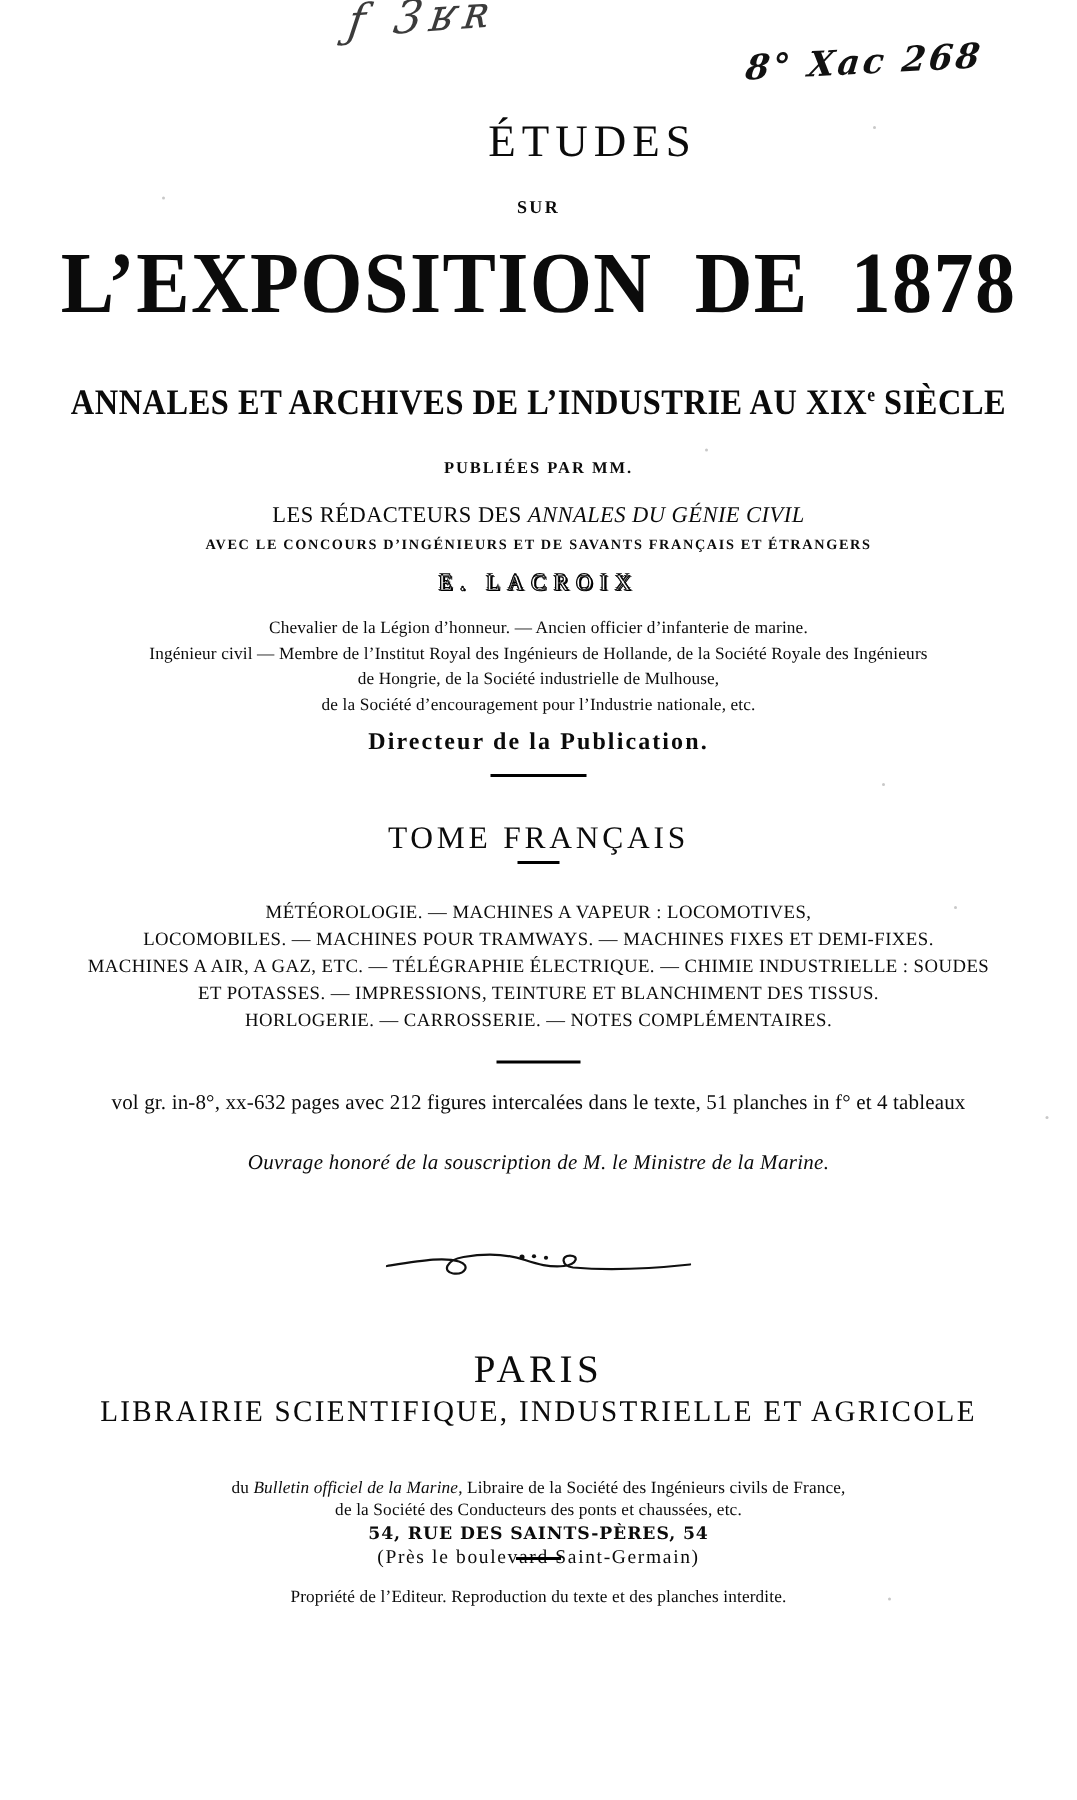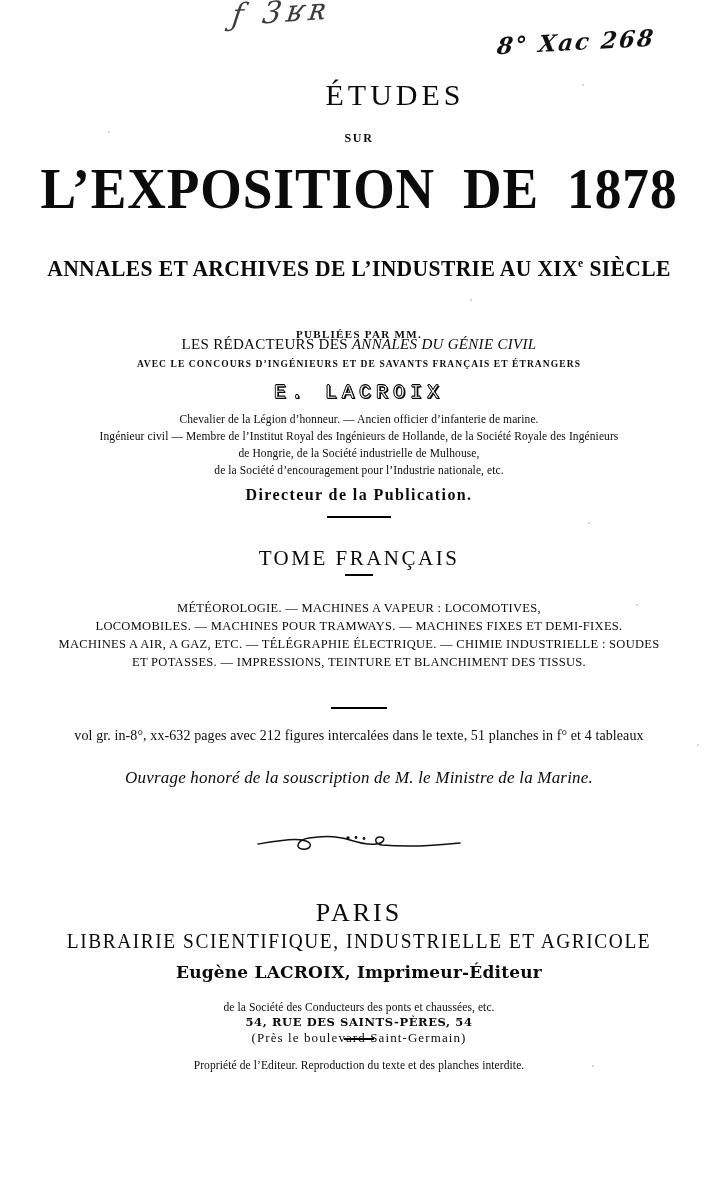--- a/index.html
+++ b/index.html
@@ -83,21 +83,21 @@
   .annales sup { font-size: 13px; vertical-align: super; }
 
   .partie {
     top: 292px;
     font-size: 14px;
     letter-spacing: .4px;
   }
   .partie .sc { font-size: 11.5px; letter-spacing: 1px; }
 
   .publiees {
-    top: 328px;
+    top: 306px;
     font-size: 11px;
     font-weight: 700;
     letter-spacing: 1.3px;
   }
   .redacteurs {
     top: 336px;
     font-size: 15px;
     letter-spacing: .3px;
     font-weight: 400;
   }
@@ -105,24 +105,24 @@
   .avec {
     top: 359px;
     font-size: 9.5px;
     font-weight: 700;
     letter-spacing: 1.1px;
   }
 
   
   .lacroix {
     top: 381px;
-    font-size: 20px;
+    font-size: 15px;
     font-weight: 400;
     letter-spacing: 5px;
-    font-family: Liberation Mono, monospace;
+    font-family: Liberation Serif, serif;
     -webkit-text-stroke: 0.4px #000;
     color: #fff;
     text-shadow:
       0.7px 0 0 #000, -0.7px 0 0 #000,
       0 0.7px 0 #000, 0 -0.7px 0 #000,
       1.4px 0.7px 0 #000;
     text-align: center;
   }
 
   .cred {
@@ -176,21 +176,21 @@
   .toc4 { top: 656px; }
   .toc5 { top: 674px; }
 
   .volline {
     top: 728px;
     font-size: 14px;
     letter-spacing: .1px;
   }
   .ouvrage {
     top: 768px;
-    font-size: 17px;
+    font-size: 14px;
     font-style: italic;
     letter-spacing: .2px;
   }
 
   
   #ornament {
     position: absolute;
     left: 50%;
     top: 826px;
     transform: translateX(-50%);
@@ -298,39 +298,42 @@
 
   <div class="rule" id="rule-1"></div>
 
   <div class="row tome">TOME FRANÇAIS</div>
   <div class="rule" id="rule-2"></div>
 
   <div class="row toc toc1">MÉTÉOROLOGIE. — MACHINES A VAPEUR : LOCOMOTIVES,</div>
   <div class="row toc toc2">LOCOMOBILES. — MACHINES POUR TRAMWAYS. — MACHINES FIXES ET DEMI-FIXES.</div>
   <div class="row toc toc3">MACHINES A AIR, A GAZ, ETC. — TÉLÉGRAPHIE ÉLECTRIQUE. — CHIMIE INDUSTRIELLE : SOUDES</div>
   <div class="row toc toc4">ET POTASSES. — IMPRESSIONS, TEINTURE ET BLANCHIMENT DES TISSUS.</div>
+  <div class="row toc toc5">HORLOGERIE. — CARROSSERIE. — NOTES COMPLÉMENTAIRES.</div>
 
   <div class="rule" id="rule-3"></div>
 
   <div class="row volline">vol gr. in-8°,  xx-632 pages avec 212 figures intercalées dans le texte, 51 planches in f° et 4 tableaux</div>
   <div class="row ouvrage">Ouvrage honoré de la souscription de M. le Ministre de la Marine.</div>
 
   <svg id="ornament" viewBox="0 0 210 34">
     <path d="M4 18 C 30 14, 42 12, 52 15 C 60 17.5, 56 24, 48 23 C 41 22, 43 14, 55 12
              C 70 9.5, 84 10, 96 14 C 104 16.6, 112 19, 122 18 C 131 17, 132 11, 126 11
              C 120 11, 120 18, 128 19 C 150 21, 178 20, 206 17" fill="none" stroke="#101010" stroke-width="1.5" stroke-linecap="round"></path>
     <circle cx="94" cy="12" r="1.7" fill="#101010"></circle>
     <circle cx="102" cy="11.5" r="1.4" fill="#101010"></circle>
     <circle cx="110" cy="12.5" r="1.4" fill="#101010"></circle>
   </svg>
 
   <div class="row paris">PARIS</div>
   <div class="row librairie">LIBRAIRIE SCIENTIFIQUE, INDUSTRIELLE ET AGRICOLE</div>
-  <div class="row eugene">Eugène LACROIX, Imprimeur-Éditeur</div>
-
+
+  <div class="row bulletin1 nowrap">
+    <span>du </span><i>Bulletin officiel de la Marine</i><span>, Libraire de la Société des Ingénieurs civils de France,</span>
+  </div>
   <div class="row bulletin2">de la Société des Conducteurs des ponts et chaussées, etc.</div>
 
   <div class="row adresse">54, RUE DES SAINTS-PÈRES, 54</div>
   <div class="row pres">(Près le boulevard Saint-Germain)</div>
 
   <div class="rule" id="rule-4"></div>
 
   <div class="row propriete">Propriété de l’Editeur. Reproduction du texte et des planches interdite.</div>
 
   <div class="speck" style="left:470px;top:299px"></div>

